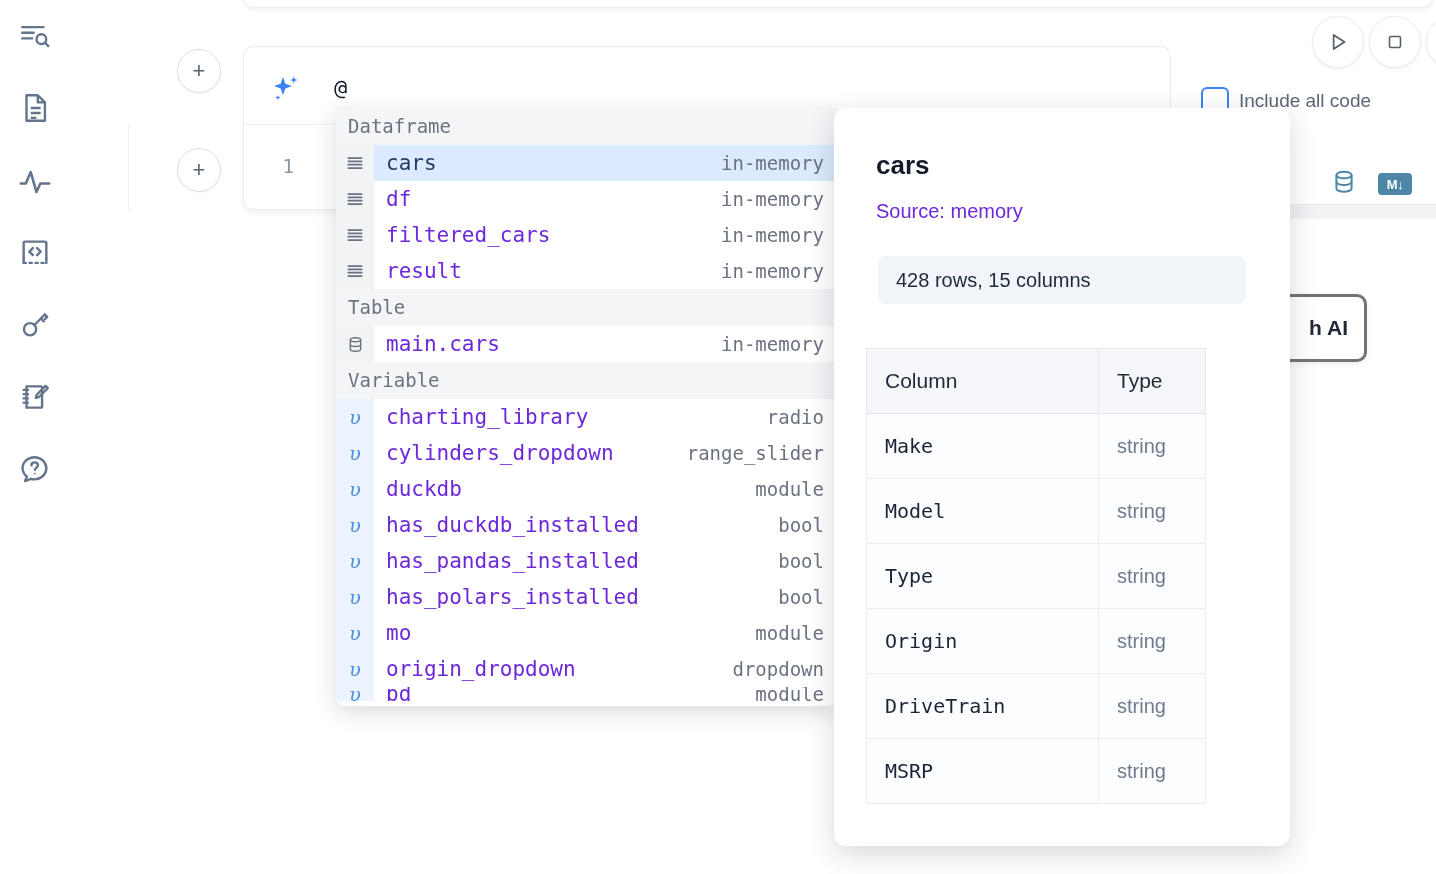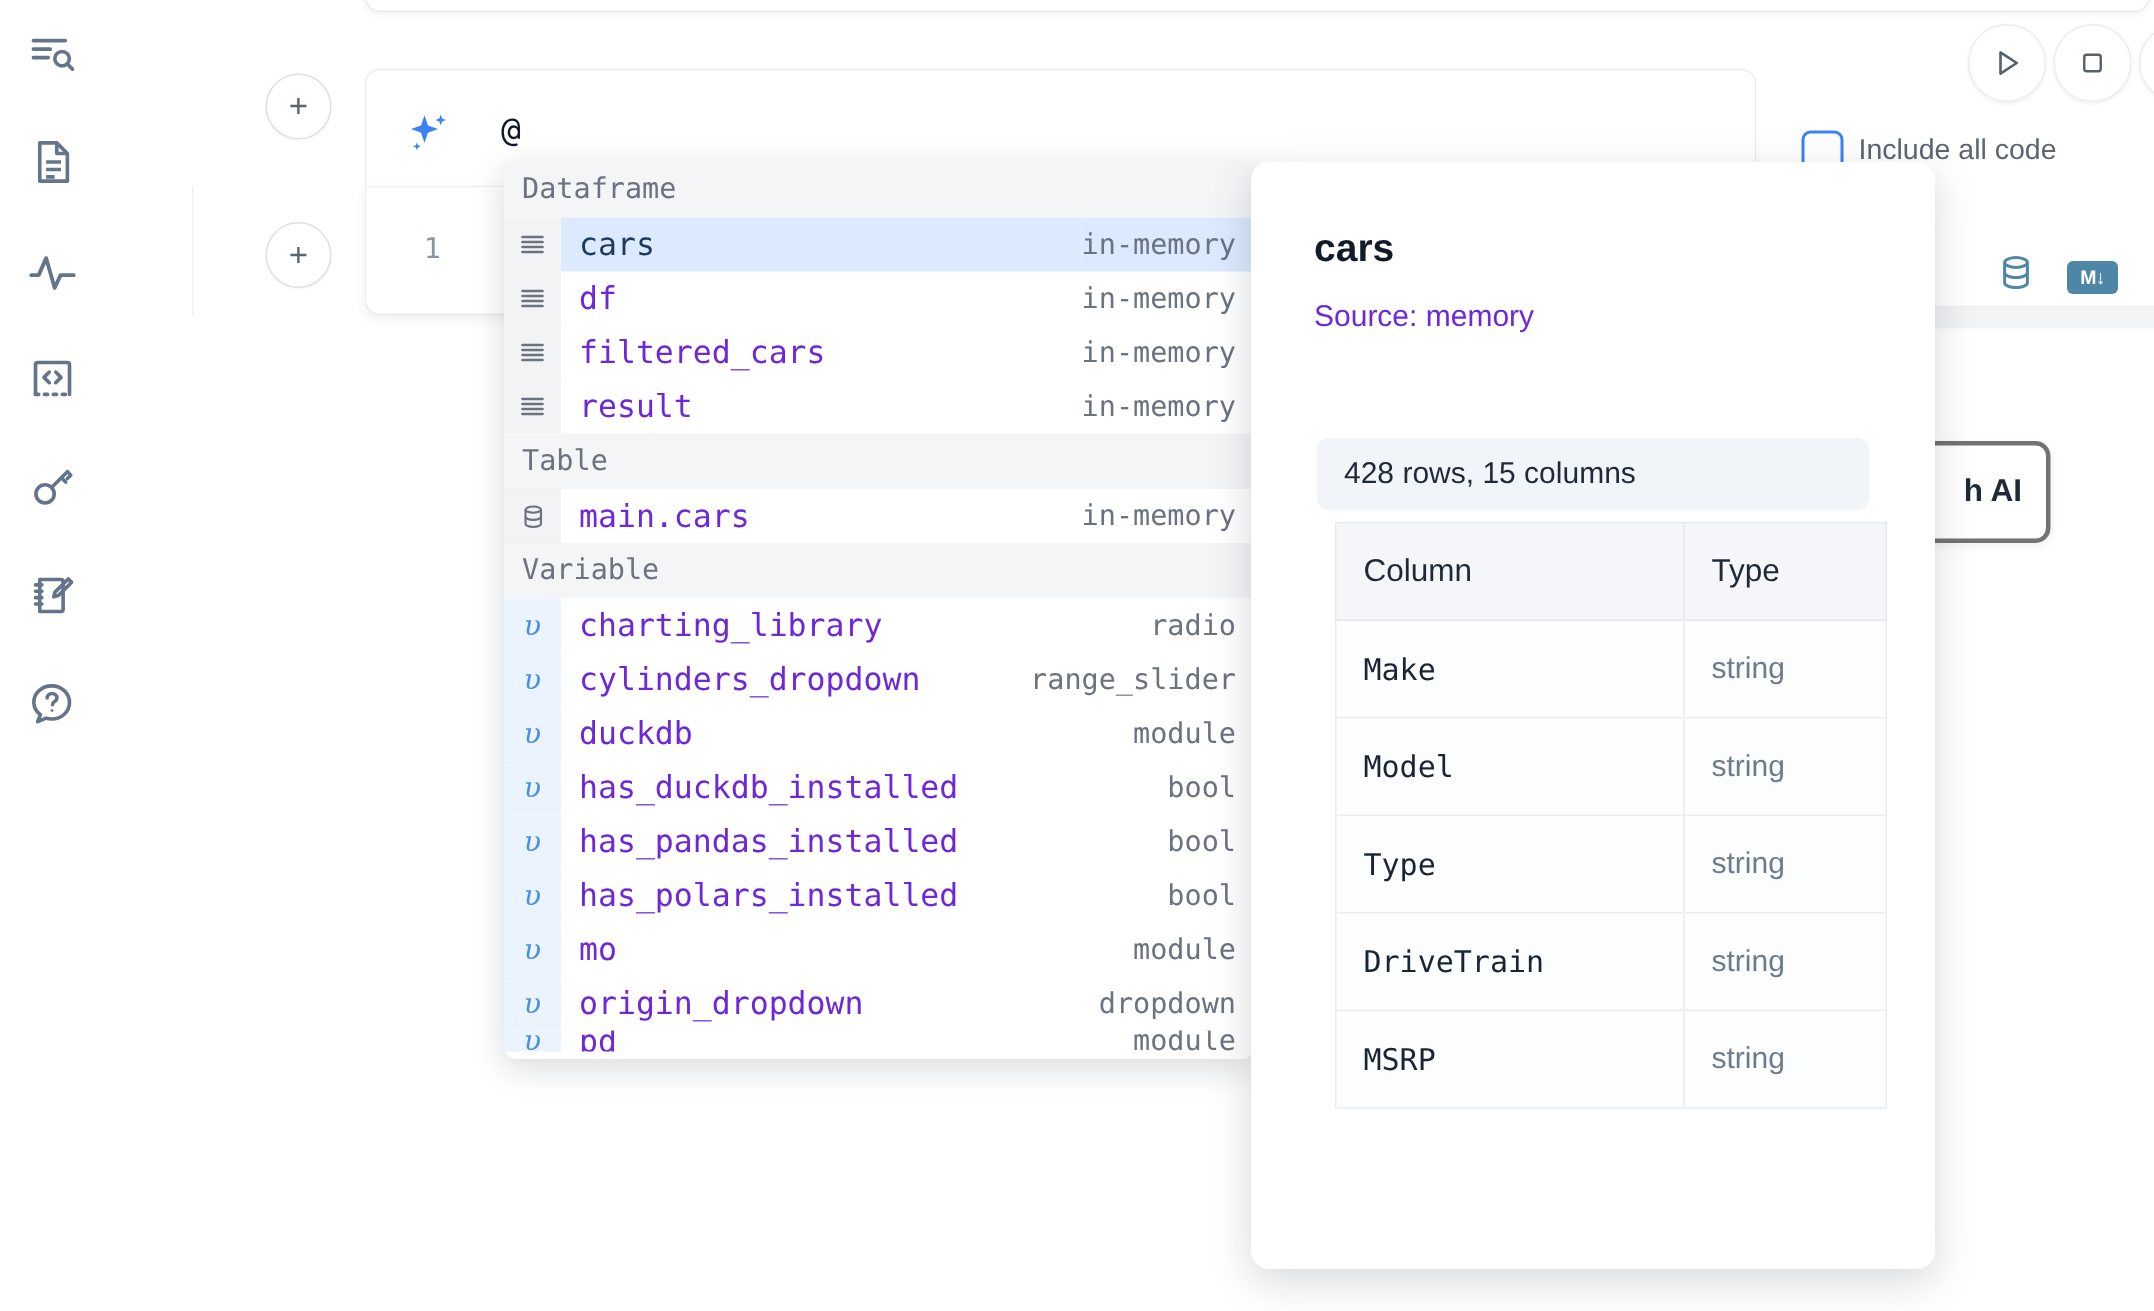--- a/index.html
+++ b/index.html
@@ -153,23 +153,23 @@
     background: #fff; border-radius: 12px;
     box-shadow: 0 8px 28px rgba(15,23,42,.17);
     overflow: hidden;
   }
   .pv-title { position: absolute; left: 42px; top: 42px; font-size: 26px; font-weight: bold; color: #131b2b; }
   .pv-source { position: absolute; left: 42px; top: 92px; font-size: 20px; color: #6d28d9; }
   .pv-stats {
     position: absolute; left: 44px; top: 148px; width: 368px; height: 48px;
     background: #f1f4f8; border-radius: 8px;
     display: flex; align-items: center; padding-left: 18px;
-    font-size: 20px; color: #1f2937; margin-top: 36px;
-  }
-  .pv-table { position: absolute; left: 56px; top: 240px; width: 368px; border-collapse: collapse; }
+    font-size: 20px; color: #1f2937;
+  }
+  .pv-table { position: absolute; left: 32px; top: 240px; width: 340px; border-collapse: collapse; }
   .pv-table th {
     background: #f4f6f9; border: 1px solid #e4e8ee;
     text-align: left; padding: 20px 18px; font-size: 21px; font-weight: normal; color: #1f2937;
   }
   .pv-table td {
     background: #fcfdfe; border: 1px solid #e9edf2;
     padding: 20px 18px; font-size: 20px;
   }
   .pv-table td.c-col {
     font-family: "DejaVu Sans Mono", "Liberation Mono", monospace; color: #1a2434; width: 232px;
@@ -440,20 +440,24 @@
           </tr>
           <tr>
             <td class="c-col">Model</td>
             <td class="c-type">string</td>
           </tr>
           <tr>
             <td class="c-col">Type</td>
             <td class="c-type">string</td>
           </tr>
           <tr>
+            <td class="c-col">Origin</td>
+            <td class="c-type">string</td>
+          </tr>
+          <tr>
             <td class="c-col">DriveTrain</td>
             <td class="c-type">string</td>
           </tr>
           <tr>
             <td class="c-col">MSRP</td>
             <td class="c-type">string</td>
           </tr>
         </tbody>
     </table>
   </div>

